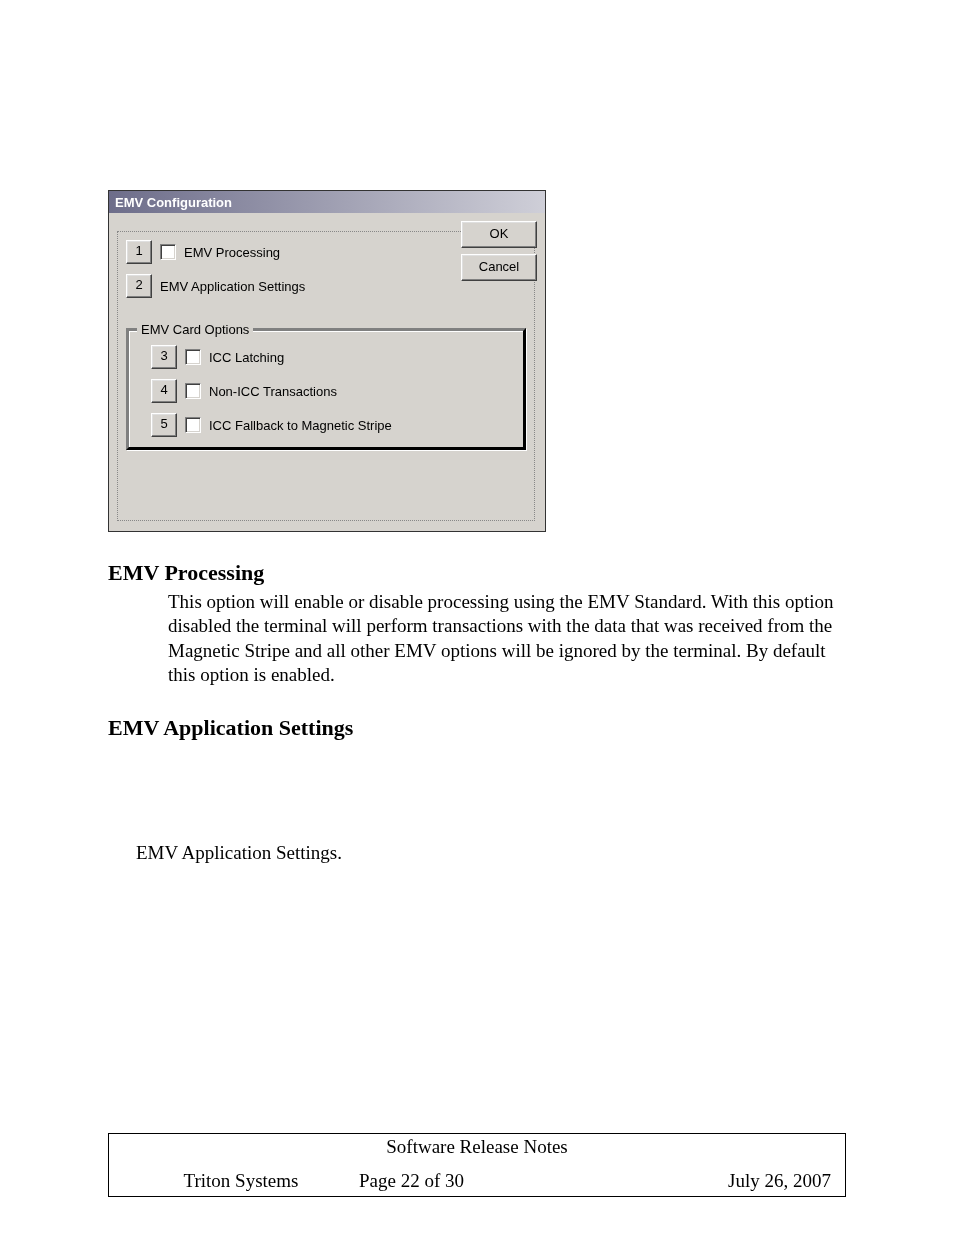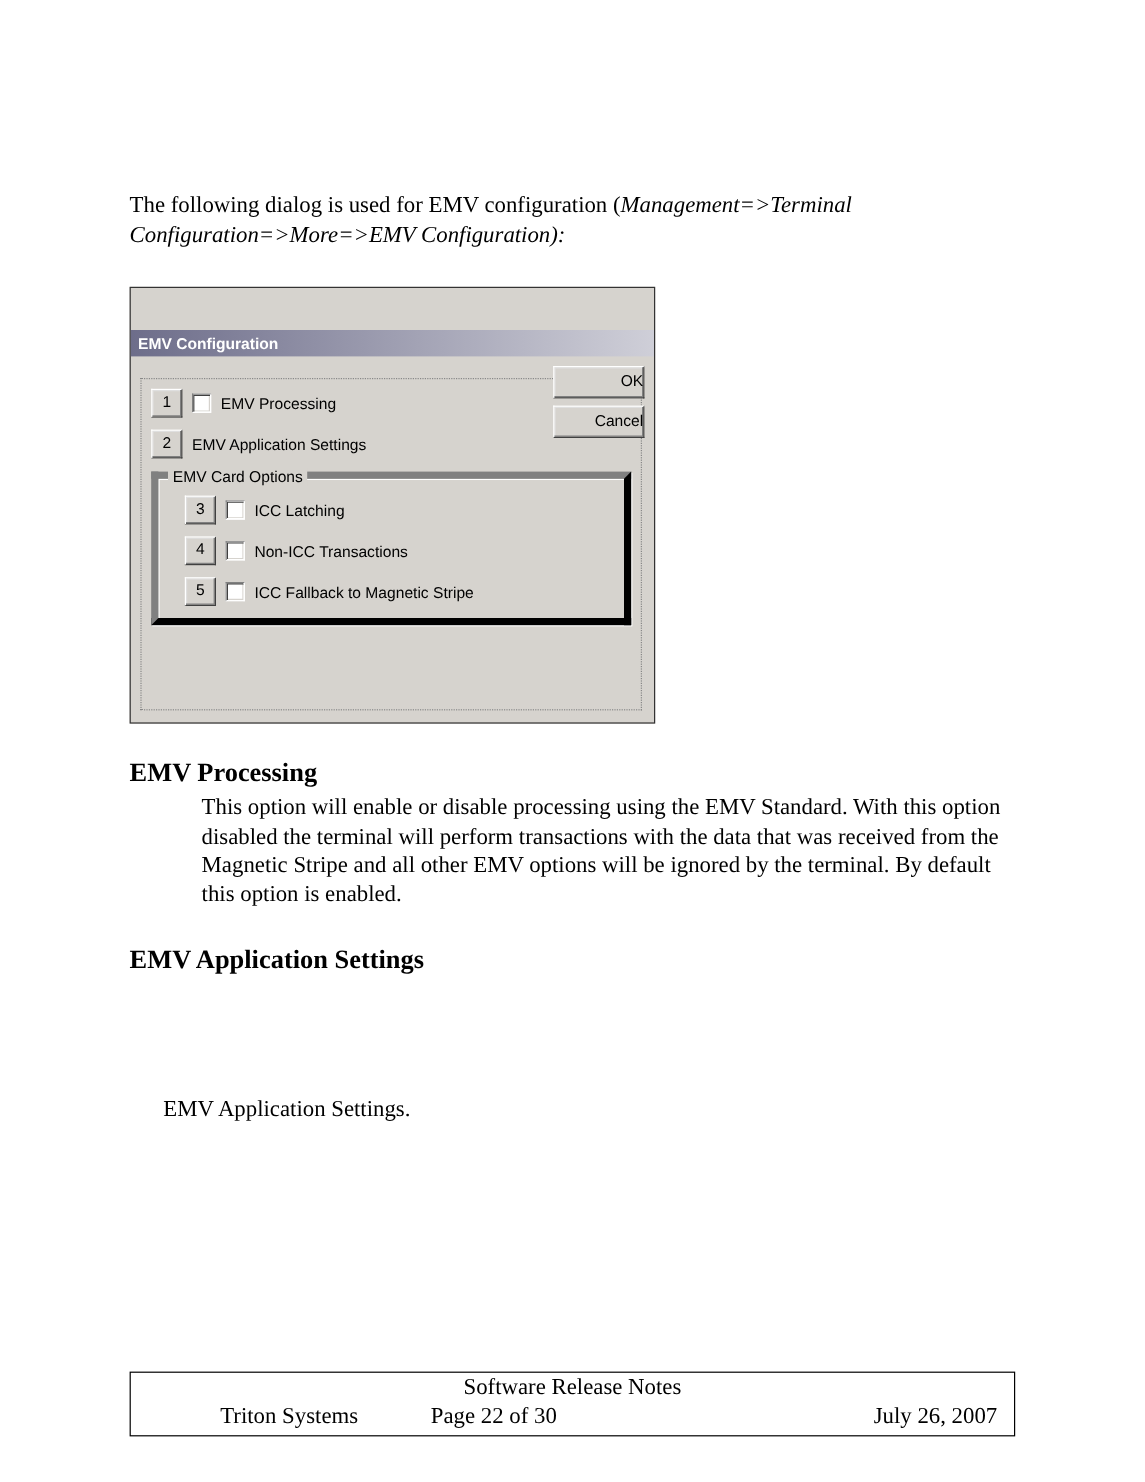--- a/index.html
+++ b/index.html
@@ -34,21 +34,20 @@
     font-family: Tahoma, Verdana, Arial, sans-serif;
     font-size: 13px;
     color: #000;
   }
   .titlebar {
     height: 22px;
     background: linear-gradient(to right, #6d6d8a 0%, #cfcfd8 100%);
     display: flex;
     align-items: center;
     padding-left: 6px;
-    margin-top: 35px;
   }
   .titlebar-text {
     color: #ffffff;
     font-weight: bold;
     font-size: 13px;
   }
   .dialog-body {
     padding: 18px 8px 10px 8px;
     position: relative;
   }
@@ -66,21 +65,21 @@
     margin-bottom: 6px;
     background: #d6d3ce;
     border: 1px solid #404040;
     border-top-color: #fff;
     border-left-color: #fff;
     border-right-color: #404040;
     border-bottom-color: #404040;
     box-shadow: inset -1px -1px 0 #808080, inset 1px 1px 0 #dfdfdf;
     font-family: Tahoma, Verdana, Arial, sans-serif;
     font-size: 13px;
-    text-align: right;
+    text-align: center;
     line-height: 23px;
     padding: 0;
   }
   .dotted-frame {
     border: 1px dotted #888;
     padding: 8px 8px 10px 8px;
     width: 400px;
   }
 
   .item-row {
@@ -123,26 +122,26 @@
     flex-shrink: 0;
     margin-right: 8px;
   }
   .item-label {
     font-size: 13px;
     color: #000;
   }
 
   
   .gbox {
-    border: 6px solid #000000;
+    border: 3px solid #000000;
     border-left-color: #808080;
     border-top-color: #808080;
     box-sizing: border-box;
     padding: 14px 24px 10px 8px;
-    margin-top: 11px;
+    margin-top: 30px;
     position: relative;
   }
   .gbox-shadow {
     box-shadow: 1px 1px 0 #ffffff, inset 1px 1px 0 #ffffff;
   }
   .gbox-legend {
     position: absolute;
     top: -9px;
     left: 8px;
     background: #d6d3ce;
@@ -170,39 +169,36 @@
   .footer {
     position: absolute;
     left: 108px;
     right: 108px;
     bottom: 38px;
     border: 1px solid #000;
     display: grid;
     grid-template-columns: 1fr 1fr 1fr;
     grid-template-rows: auto auto;
     font-size: 19px;
-    row-gap: 2px;
+    row-gap: 12px;
     padding: 2px 14px 4px 14px;
   }
   .footer-top {
     grid-column: 1 / 4;
     text-align: center;
   }
   .footer-left { text-align: center; }
   .footer-mid { }
   .footer-right { text-align: right; }
 </style>
 </head>
 <body>
 
 <div class="page">
 
-  <div class="intro">
-    <span>The following dialog is used for EMV configuration (</span><span class="nav">Management=&gt;Terminal Configuration=&gt;More=&gt;EMV Configuration):</span>
-  </div>
 
   <div class="dialog-wrap">
     <div class="dialog">
       <div class="titlebar">
         <span class="titlebar-text">EMV Configuration</span>
       </div>
       <div class="dialog-body">
 
         <div class="action-btns">
           <div class="win-btn">OK</div>

